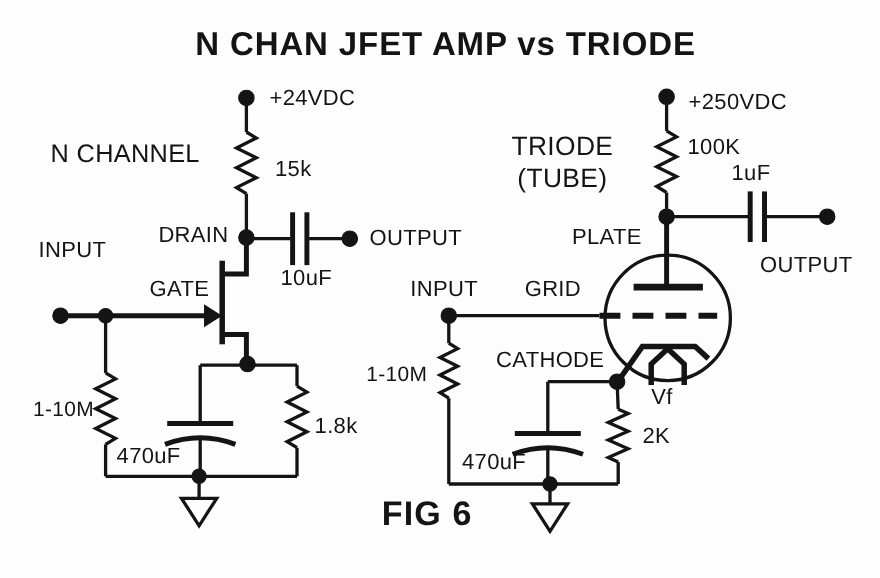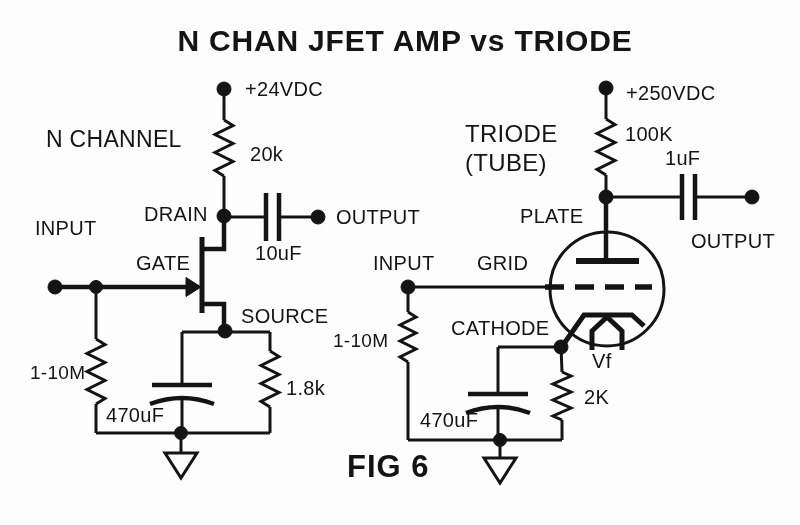--- a/index.html
+++ b/index.html
@@ -1,19 +1,20 @@
 <!DOCTYPE html>
 <html><head>
 <meta charset="utf-8">
 <style>
   html,body{margin:0;padding:0;background:#fff;}
   #stage{
     position:relative;width:800px;height:525px;overflow:hidden;
     background:var(--paper,#fdfdfd);color:var(--ink,#141414);
     font-family:"Liberation Sans", sans-serif;
+    text-align:center;
   }
   #schematic{position:absolute;left:0;top:0;}
   #schematic *{stroke:var(--ink,#141414);}
   .wire{fill:none;stroke-width:3;}
   .lead{fill:none;stroke-width:4.5;}
   .thick{fill:none;stroke-width:5;}
   .dot{fill:var(--ink,#141414);stroke:none;}
   .solid{fill:var(--ink,#141414);stroke:none;}
   .gnd{fill:#fdfdfd;stroke-width:3;}
   .lbl{
@@ -131,27 +132,26 @@
       <polygon class="gnd" points="484,458 516,458 500,483"></polygon>
     </g>
   </svg>
 
   <div class="lbl title">N CHAN JFET AMP vs TRIODE</div>
 
   <div class="lbl circuit-name" style="left:46px;top:126px;">
     <div>N CHANNEL</div>
   </div>
   <div class="lbl" style="left:245px;top:78px;">+24VDC</div>
-  <div class="lbl" style="left:250px;top:143px;">20k</div>
+  <div class="lbl" style="left:250px;top:143px;">15k</div>
   <div class="lbl" style="left:144px;top:203px;">DRAIN</div>
   <div class="lbl" style="left:336px;top:206px;">OUTPUT</div>
   <div class="lbl" style="left:255px;top:242px;">10uF</div>
   <div class="lbl" style="left:35px;top:217px;">INPUT</div>
   <div class="lbl" style="left:136px;top:252px;">GATE</div>
-  <div class="lbl" style="left:241px;top:305px;">SOURCE</div>
   <div class="lbl small" style="left:30px;top:362px;">1-10M</div>
   <div class="lbl" style="left:106px;top:404px;">470uF</div>
   <div class="lbl" style="left:286px;top:377px;">1.8k</div>
 
   <div class="lbl circuit-name tube" style="left:465px;top:119px;">
     <div>TRIODE</div>
     <div>(TUBE)</div>
   </div>
   <div class="lbl" style="left:626px;top:82px;">+250VDC</div>
   <div class="lbl" style="left:625px;top:123px;">100K</div>

